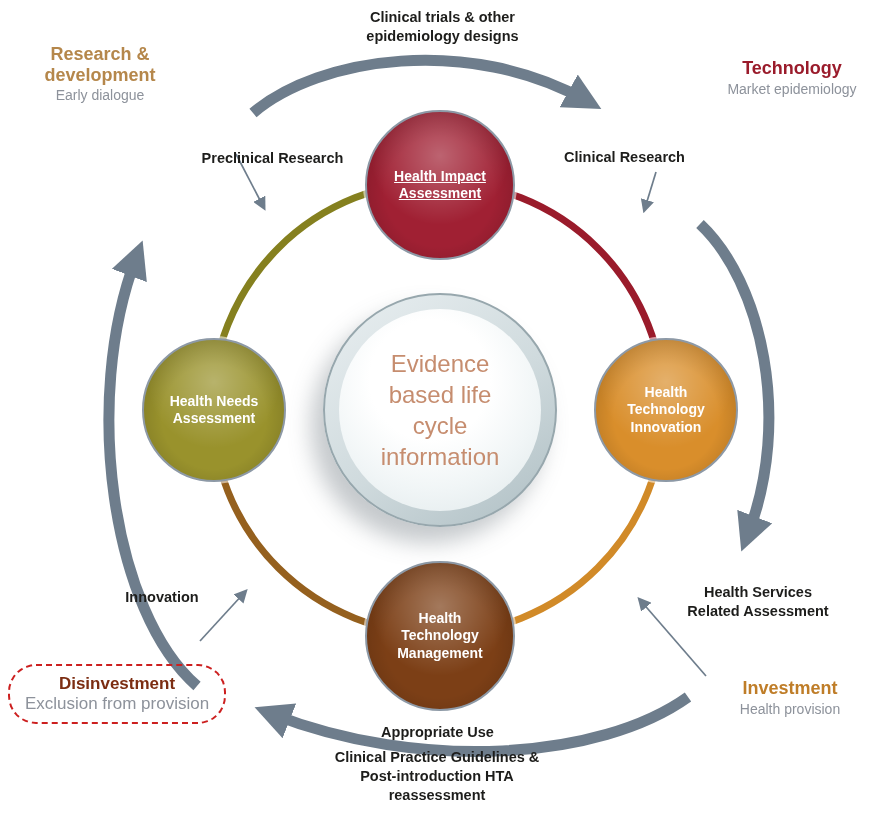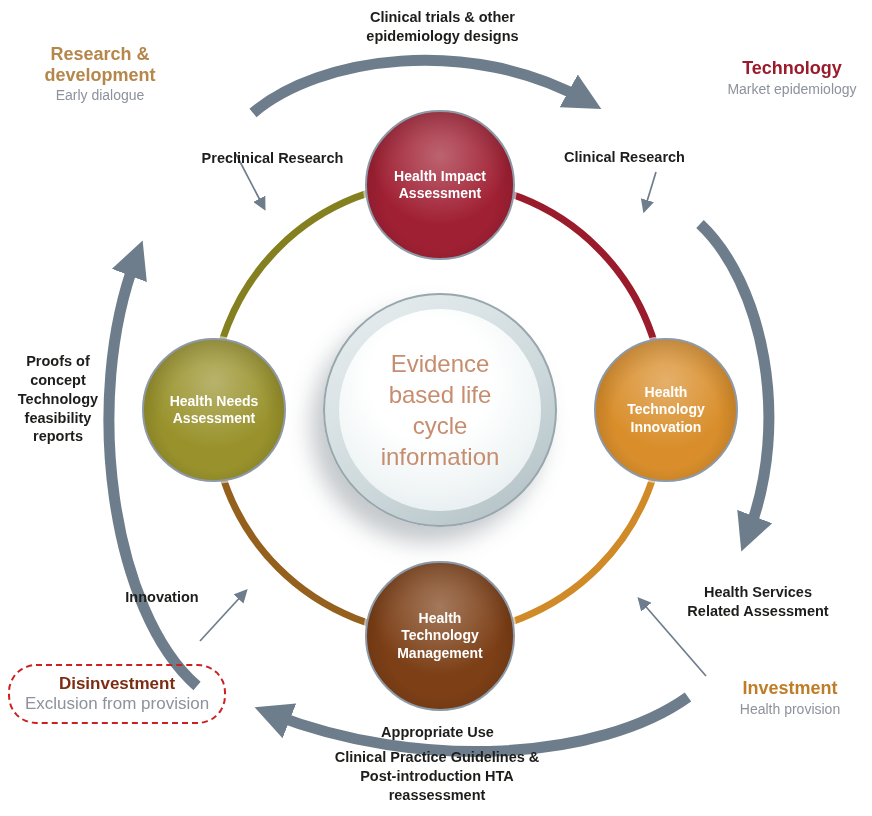--- a/index.html
+++ b/index.html
@@ -29,21 +29,21 @@
     background-image:
       radial-gradient(circle at 50% 30%, rgba(255,255,255,0.30), rgba(255,255,255,0) 55%),
       radial-gradient(circle at 50% 55%, rgba(0,0,0,0) 50%, rgba(0,0,0,0.28) 100%);
     box-shadow:0 0 0 2px rgba(255,255,255,0.55);
   }
   .node-label{
     color:#ffffff;font-weight:bold;font-size:14px;line-height:1.25;
     text-align:center;
   }
   #node-impact{left:365px;top:110px;width:146px;height:146px;background-color:var(--node-impact);}
-  #node-impact .node-label{width:120px;}
+  #node-impact .node-label{width:120px;text-decoration:underline;}
   #node-technology{left:594px;top:338px;width:140px;height:140px;background-color:var(--node-technology);}
   #node-technology .node-label{width:108px;}
   #node-management{left:365px;top:561px;width:146px;height:146px;background-color:var(--node-management);}
   #node-management .node-label{width:110px;}
   #node-needs{left:142px;top:338px;width:140px;height:140px;background-color:var(--node-needs);}
   #node-needs .node-label{width:112px;}
 
   
   #center-circle{
     position:absolute;z-index:2;left:323px;top:293px;width:230px;height:230px;
@@ -141,21 +141,20 @@
 
   <div id="center-circle">
     <div id="center-inner">
       <div id="center-text">Evidence based life cycle information</div>
     </div>
   </div>
 
   <div class="lbl" id="lbl-clinical-trials">Clinical trials &amp; other epidemiology designs</div>
   <div class="lbl" id="lbl-preclinical">Preclinical Research</div>
   <div class="lbl" id="lbl-clinical-research">Clinical Research</div>
-  <div class="lbl" id="lbl-proofs">Proofs of concept Technology feasibility reports</div>
   <div class="lbl" id="lbl-health-services">Health Services Related Assessment</div>
   <div class="lbl" id="lbl-innovation">Innovation</div>
   <div class="lbl" id="lbl-appropriate">Appropriate Use</div>
   <div class="lbl" id="lbl-guidelines">Clinical Practice Guidelines &amp; Post-introduction HTA reassessment</div>
 
   <div class="corner" id="corner-research">
     <div class="corner-title">Research &amp; development</div>
     <div class="corner-sub">Early dialogue</div>
   </div>
   <div class="corner" id="corner-regulation">

